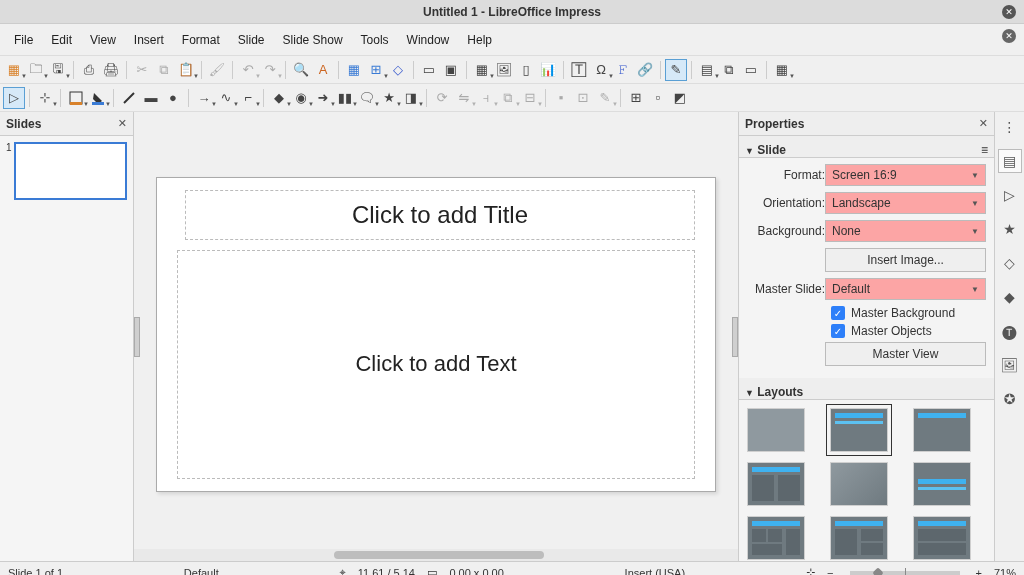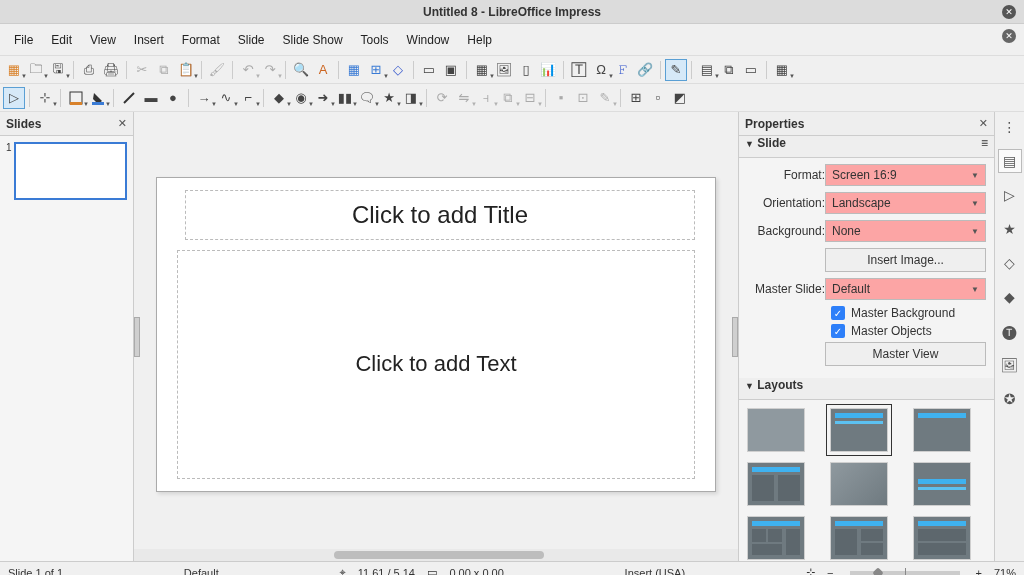--- a/index.html
+++ b/index.html
@@ -25,21 +25,21 @@
 .workspace { flex: 1; background: #f0f0f0; position: relative; overflow: hidden; display:flex; align-items:center; justify-content:center;}
 .slide-canvas { width: 560px; height: 315px; background: #fff; border: 1px solid #aaa; box-shadow: 2px 2px 4px rgba(0,0,0,.12); position: relative; margin-top: -5px; }
 .placeholder { position: absolute; border: 1px dashed #bbb; display: flex; align-items: center; justify-content: center; color: #222; }
 .ph-title { left: 28px; top: 12px; right: 20px; height: 50px; font-size: 24px; }
 .ph-content { left: 20px; top: 72px; right: 20px; bottom: 12px; font-size: 22px; text-align: right; }
 .splitter-handle { width: 6px; background: #cfcfcf; border: 1px solid #aaa; height: 40px; position: absolute; top: 50%; transform: translateY(-50%); }
 .hscroll { position: absolute; bottom: 0; left: 0; right: 0; height: 12px; background: #e9e9e9; }
 .hscroll .hthumb { position: absolute; left: 200px; width: 210px; top: 2px; height: 8px; background: #bdbdbd; border-radius: 4px; }
 .sidebar { width: 256px; background: #f4f4f4; border-left: 1px solid #ccc; display: flex; flex-direction: column; }
 .sidebar-body { flex: 1; overflow-y: auto; }
-.section-head { height: 22px; background: #eee; border-bottom: 1px solid #ccc; display: flex; align-items: flex-start; padding: 0 6px; font-size: 12px; font-weight: bold; color: #333; gap: 4px; justify-content: space-between; }
+.section-head { height: 22px; background: #eee; border-bottom: 1px solid #ccc; display: flex; align-items: flex-end; padding: 0 6px; font-size: 12px; font-weight: bold; color: #333; gap: 4px; justify-content: space-between; }
 .section-head .arr { font-size: 9px; }
 .section-body { padding: 6px 8px; }
 .frow { display: flex; align-items: center; margin-bottom: 6px; gap: 0; }
 .flabel { width: 78px; text-align: right; font-size: 12px; color: #333; }
 .fselect { flex: 1; height: 22px; border: 1px solid #bbb; background: #fca5a5; display: flex; align-items: center; justify-content: space-between; padding: 0 6px; font-size: 12px; color: #333; }
 .fselect .sarr { font-size: 8px; color: #555; }
 .fbtn { height: 24px; border: 1px solid #bbb; background: #efefef; display: flex; align-items: center; justify-content: center; font-size: 12px; color: #333; cursor: default; }
 .fcheck { display: flex; align-items: center; gap: 6px; font-size: 12px; color: #333; margin: 4px 0 4px 84px; }
 .fcheck .cbox { width: 14px; height: 14px; background: #2d7ff9; border-radius: 2px; display: flex; align-items: center; justify-content: center; color: #fff; font-size: 10px; }
 .layouts-grid { display: grid; grid-template-columns: repeat(3, 1fr); gap: 10px; padding: 8px; }
@@ -53,21 +53,21 @@
 .stat-spacer { flex: 1; }
 .zoom-slider { width: 110px; height: 4px; background: #ccc; position: relative; margin: 0 4px; }
 .zoom-slider .zthumb { position: absolute; width: 8px; height: 8px; background: #888; border-radius: 2px; top: -2px; left: 24px; transform: rotate(45deg); }
 .zoom-slider .zmid { position: absolute; width: 1px; height: 10px; background: #888; top: -3px; left: 55px; }
 svg { display: block; }
 </style>
 </head>
 <body>
 
 <div class="titlebar">
-  <span class="title">Untitled 8 - LibreOffice Impress</span>
+  <span class="title">Untitled 1 - LibreOffice Impress</span>
   <span class="close-dot">✕</span>
 </div>
 
 <div class="menubar">
   <span class="mitem">File</span>
   <span class="mitem">Edit</span>
   <span class="mitem">View</span>
   <span class="mitem">Insert</span>
   <span class="mitem">Format</span>
   <span class="mitem">Slide</span>

